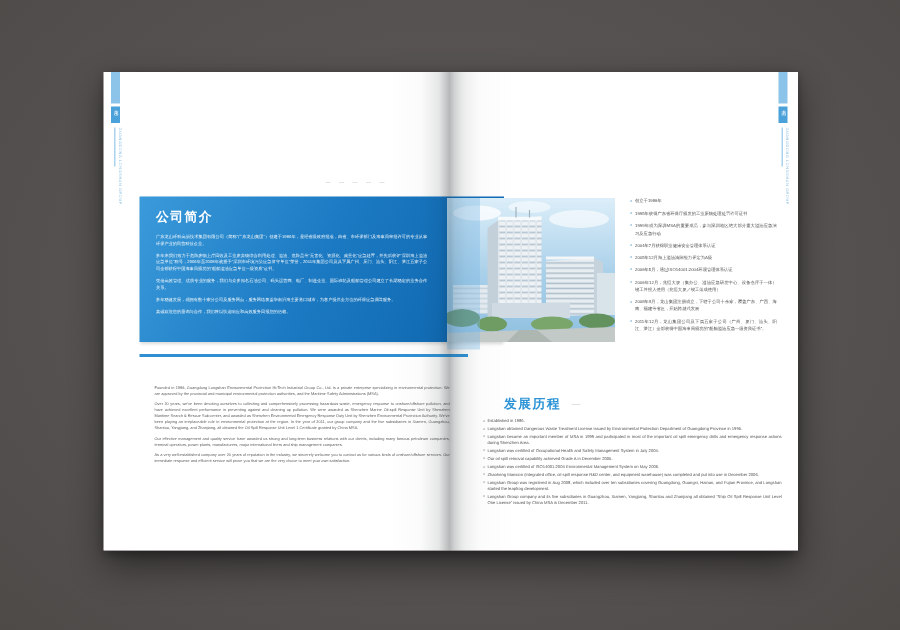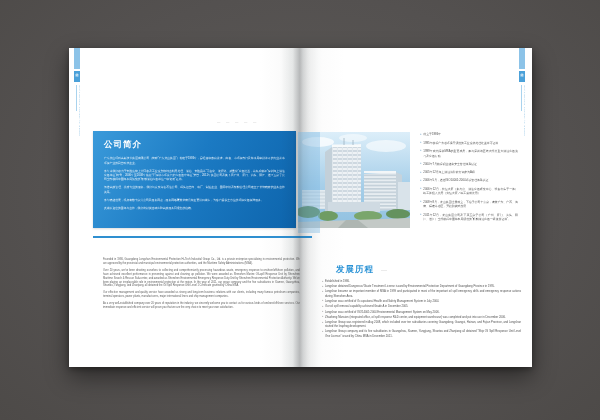--- a/index.html
+++ b/index.html
@@ -42,20 +42,21 @@
     font-size:15px;font-weight:700;color:#1488d3;letter-spacing:.3px;
   }
   .ghost-text{
     position:absolute;left:148px;top:71px;z-index:2;
     font-size:6px;color:#d3d3d3;letter-spacing:2px;
   }
   .intro-box{
     position:absolute;left:24px;top:83px;width:203px;height:97px;z-index:2;
     background:linear-gradient(118deg, #3a9ada 0%, #1b7ac3 48%, #0d64ac 100%);
     box-shadow:0 1px 2px rgba(0,0,0,.15);
+    padding-left:40px;
   }
   .intro-box .box-title{position:absolute;left:11px;top:8px;font-size:8.5px;font-weight:700;color:#ffffff;letter-spacing:1px;}
   .intro-paras{
     position:absolute;left:11px;top:25px;width:452px;
     transform:scale(.4);transform-origin:0 0;
     font-size:7px;line-height:11px;color:rgba(255,255,255,.93);text-align:justify;
   }
   .intro-paras p{margin:0 0 9px 0;}
   .blue-rule{position:absolute;left:24px;top:188px;width:219px;height:2px;background:#2f8fd0;z-index:2;}
   .body-paras{

